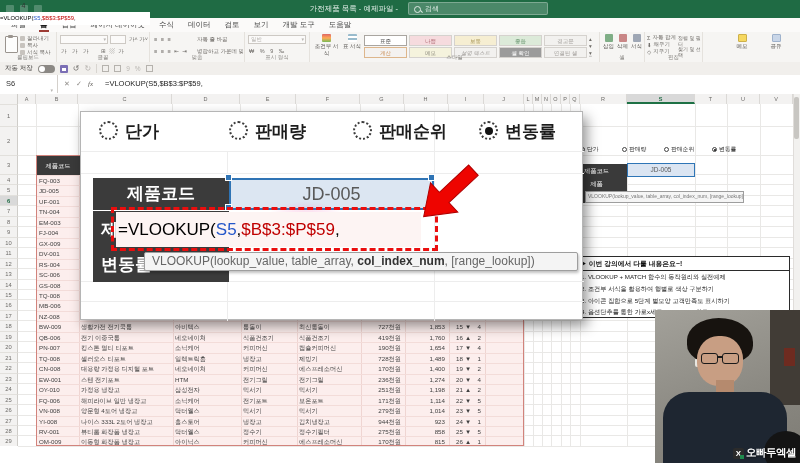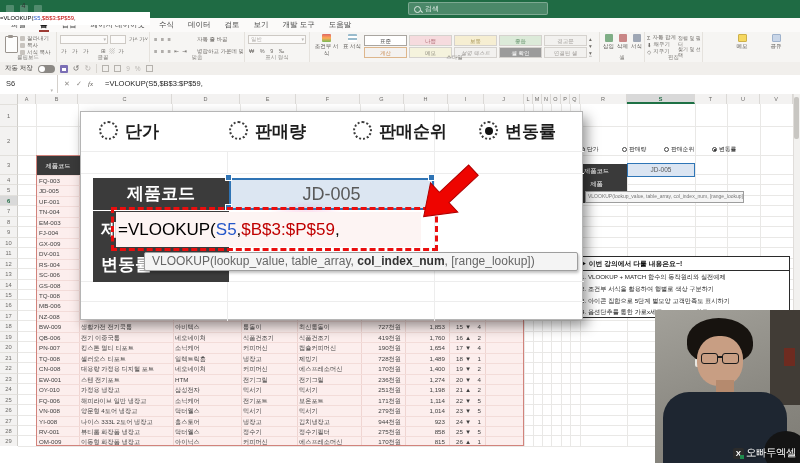--- a/index.html
+++ b/index.html
@@ -113,31 +113,32 @@
         box-shadow:1px 2px 3px rgba(0,0,0,.25);font-size:12px;line-height:17px;color:#666;padding-left:7px;white-space:nowrap;box-sizing:border-box;z-index:5;}
   
   .bottombar{position:absolute;left:0;top:447px;width:800px;height:16px;background:#080808;color:#f0f0f0;
              font-size:7.5px;line-height:16px;padding-left:5px;box-sizing:border-box;white-space:nowrap;z-index:15;}
   .webcam{position:absolute;left:655px;top:310px;width:145px;height:153px;overflow:hidden;z-index:16;
           background:linear-gradient(160deg,#a3a19a,#8a8881 60%,#7d7b74);}
   .wc{position:absolute;}
   .logo{position:absolute;right:4px;bottom:3px;display:flex;align-items:center;gap:2px;z-index:18;}
   .logo-ic{width:11px;height:11px;background:#2b2b2b;color:#fff;font-size:8px;font-weight:bold;text-align:center;line-height:11px;border-radius:2px;position:relative;}
   .logo-ic::after{content:"";position:absolute;right:0;bottom:0;width:4px;height:4px;background:#1f8a4d;}
-  .logo-tx{color:#fff;font-size:10.5px;font-weight:normal;letter-spacing:-0.5px;text-shadow:0 1px 2px rgba(0,0,0,.65);}
+  .logo-tx{color:#fff;font-size:10.5px;font-weight:bold;letter-spacing:-0.5px;text-shadow:0 1px 2px rgba(0,0,0,.65);}
 </style>
 </head>
 <body>
 
 <div id="app">
 
   <div class="titlebar">
     <span class="deco" style="left:6px"></span>
     <span class="deco" style="left:20px"></span>
     <span class="deco" style="left:34px"></span>
+    <div class="win-title">가전제품 목록 - 예제파일 -</div>
     <div class="searchbox">
       <span class="lens"></span>
       <span>검색</span>
     </div>
   </div>
 
   <div class="menubar" id="menu-tabs">
       <span class="mtab">파일</span>
       <span class="mtab active">홈</span>
       <span class="mtab">삽입</span>

